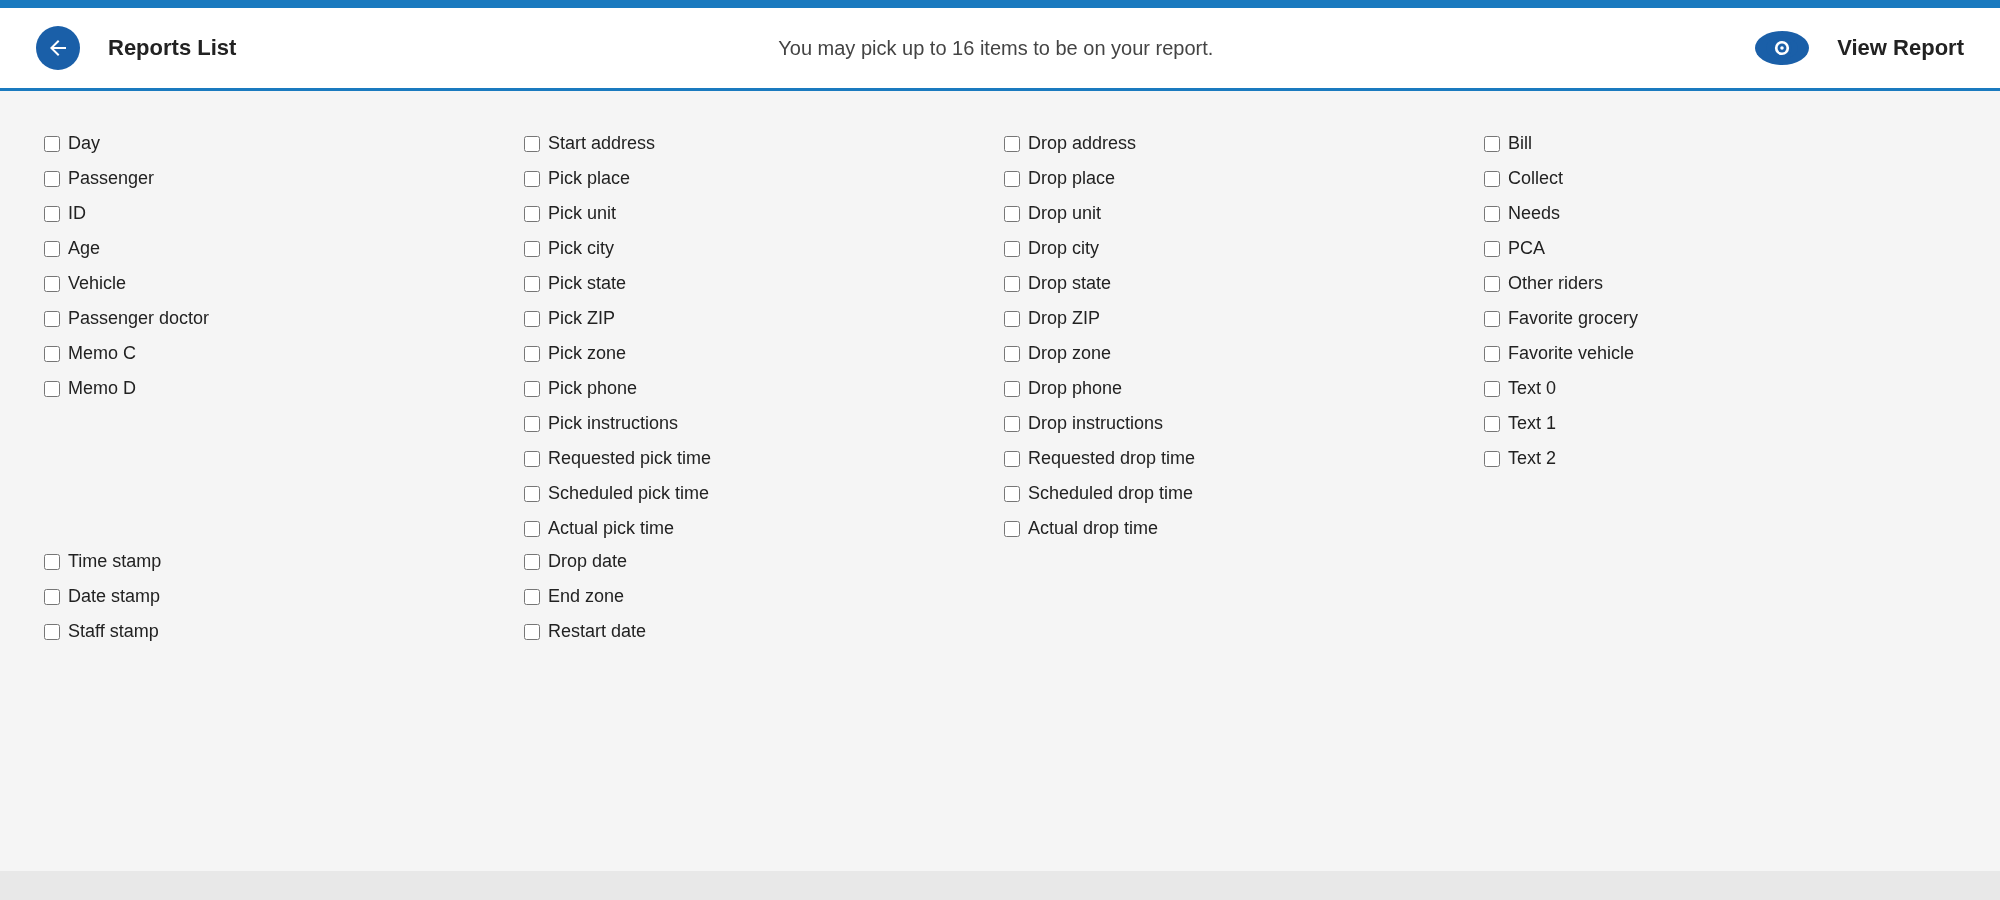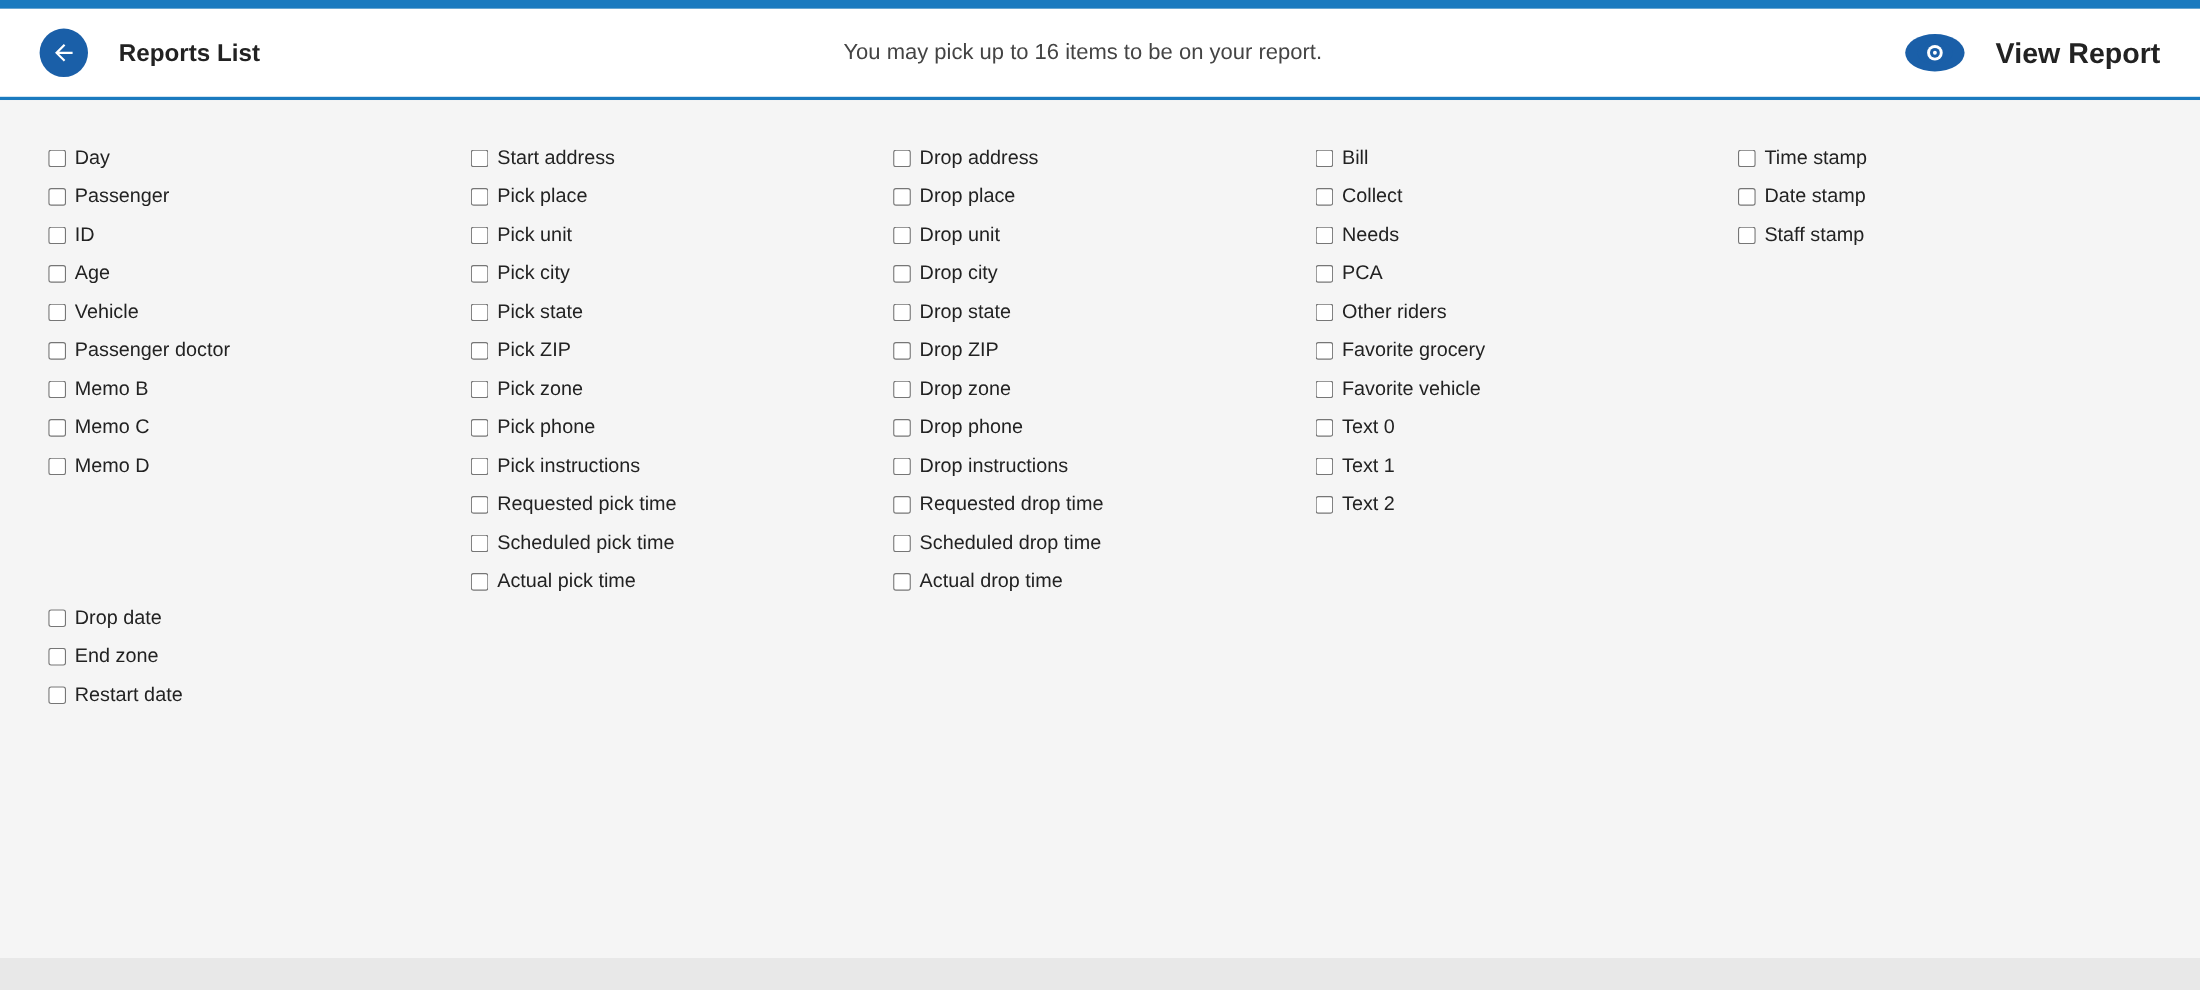--- a/index.html
+++ b/index.html
@@ -70,34 +70,34 @@
       cursor: pointer;
     }
 
     .eye-icon-container svg {
       fill: white;
       width: 32px;
       height: 22px;
     }
 
     .header-right-label {
-      font-size: 26px;
+      font-size: 22px;
       font-weight: bold;
       color: #222;
     }
 
     .main-content {
       background: #f5f5f5;
       padding: 36px 40px 40px 40px;
       min-height: calc(900px - 120px);
     }
 
     .checkbox-grid {
       display: grid;
-      grid-template-columns: repeat(5, 1fr);
+      grid-template-columns: repeat(4, 1fr);
       gap: 0;
     }
 
     .column {
       display: flex;
       flex-direction: column;
       gap: 2px;
     }
 
     .checkbox-item {
@@ -172,24 +172,20 @@
         </div>
         <div class="checkbox-item">
           <input type="checkbox" id="chk-vehicle" style="">
           <label for="chk-vehicle">Vehicle</label>
         </div>
         <div class="checkbox-item">
           <input type="checkbox" id="chk-favorite_doctor" style="">
           <label for="chk-favorite_doctor">Passenger doctor</label>
         </div>
         <div class="checkbox-item">
-          <input type="checkbox" id="chk-memo_b" style="">
-          <label for="chk-memo_b">Memo B</label>
-        </div>
-        <div class="checkbox-item">
           <input type="checkbox" id="chk-memo_c" style="">
           <label for="chk-memo_c">Memo C</label>
         </div>
         <div class="checkbox-item">
           <input type="checkbox" id="chk-memo_d" style="">
           <label for="chk-memo_d">Memo D</label>
         </div>
       </div>
       <div class="column">
         <div class="checkbox-item">

